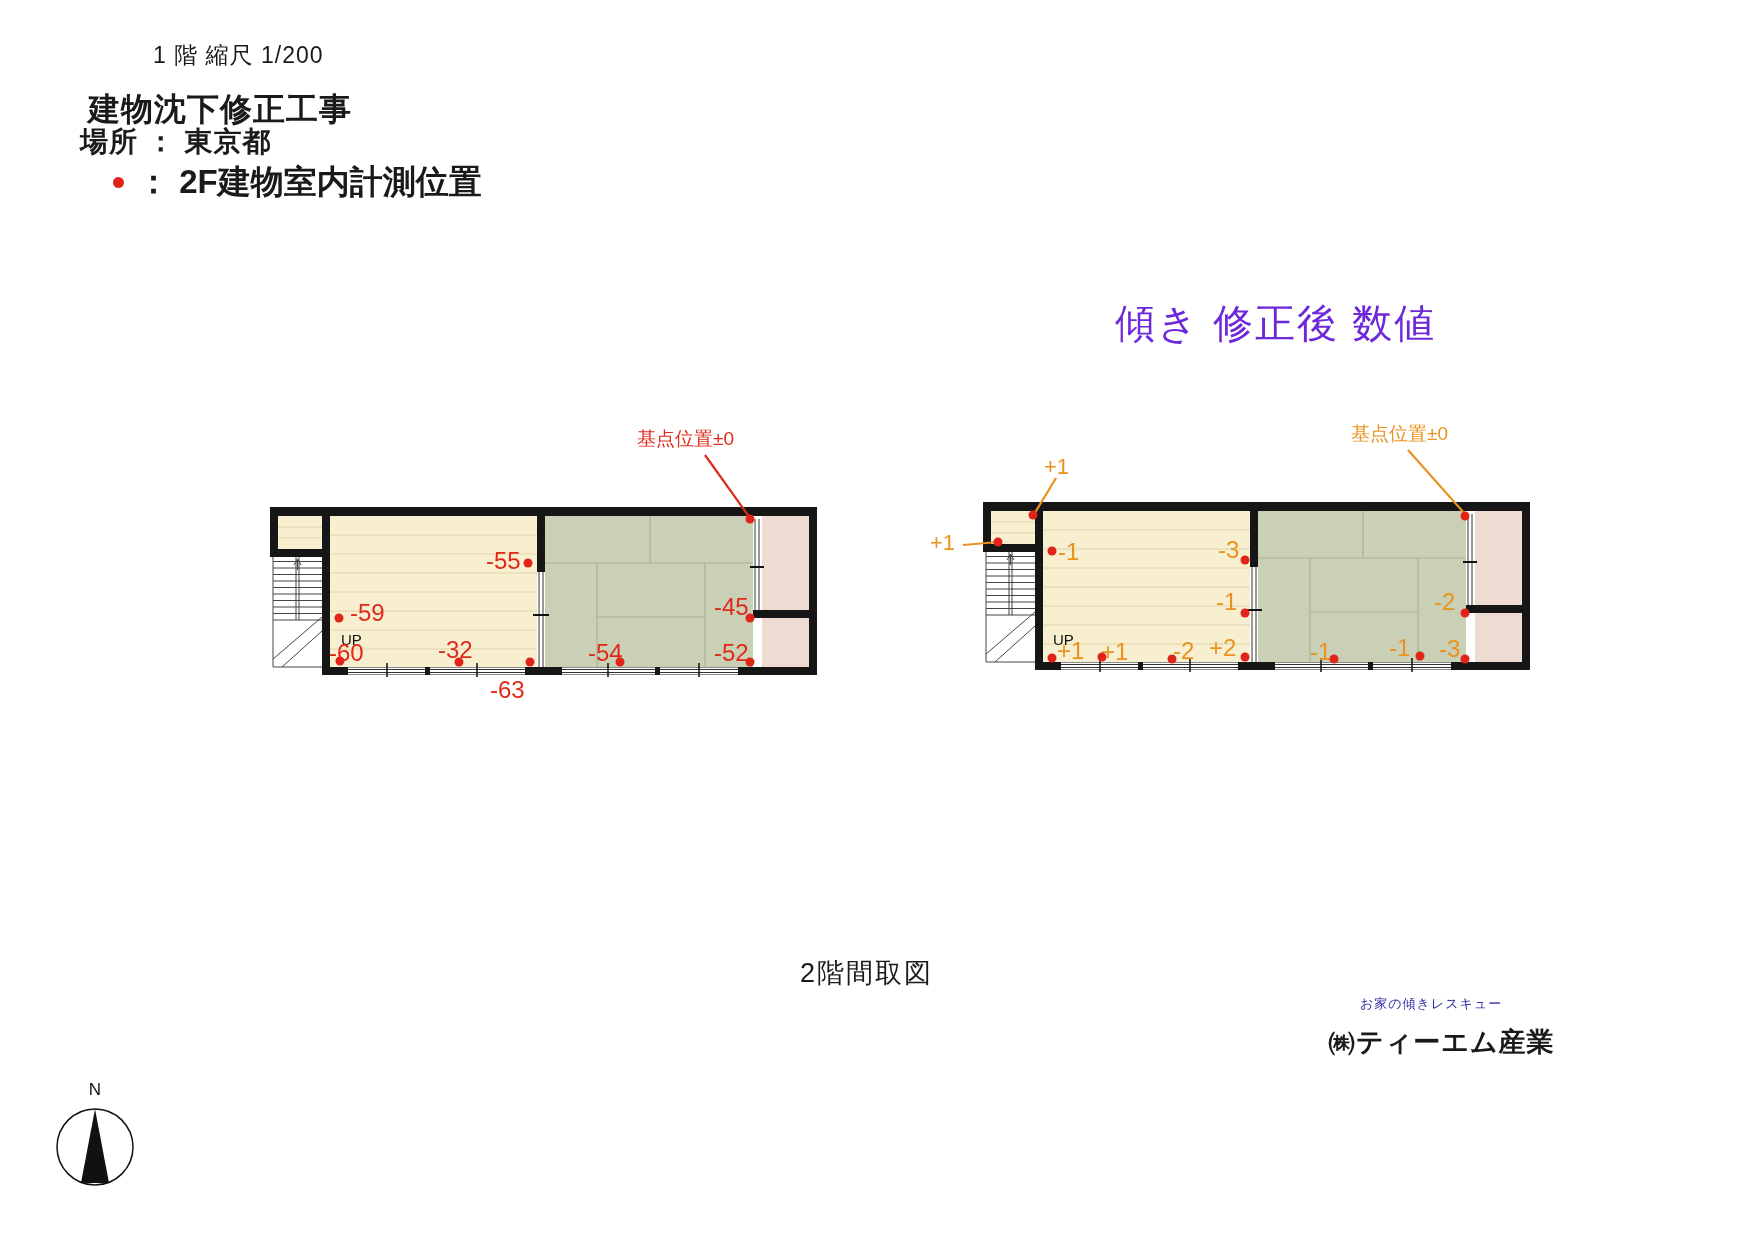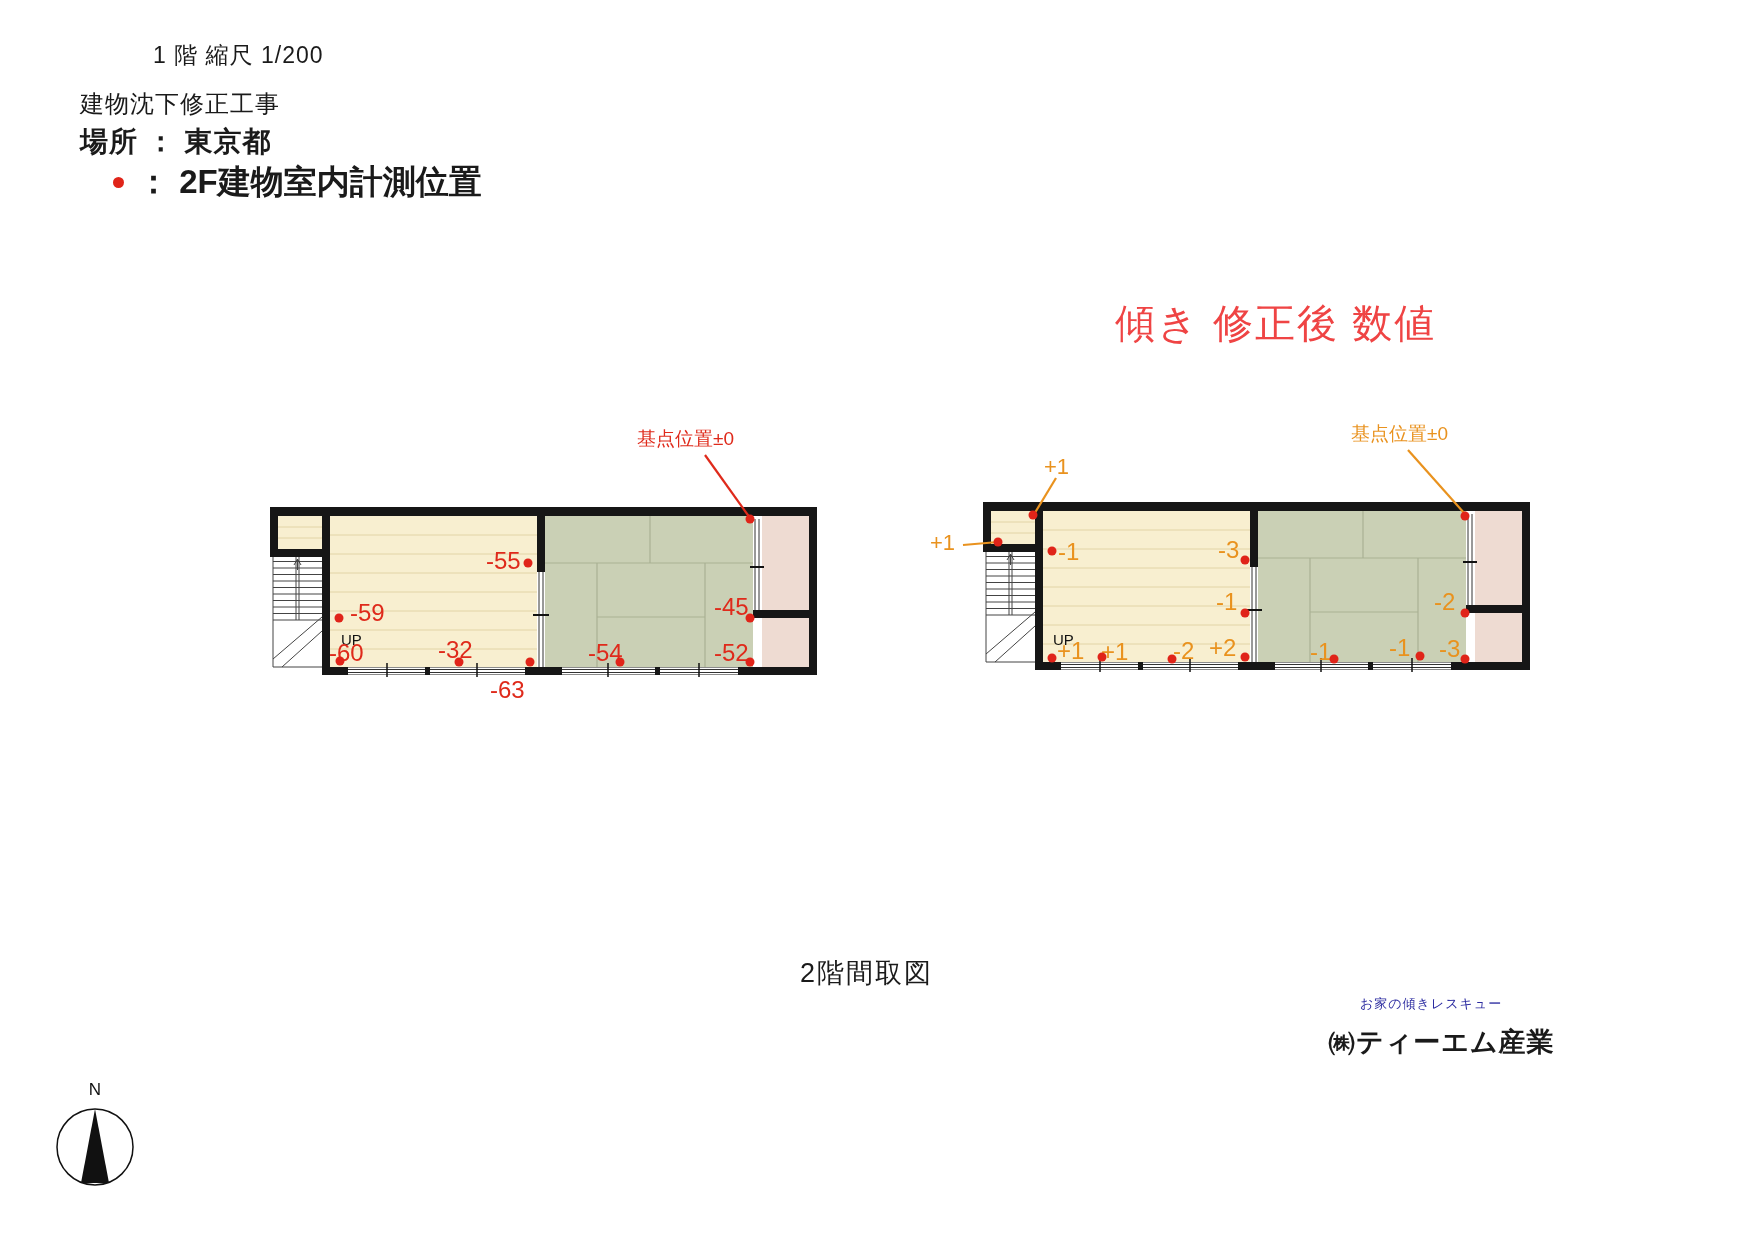--- a/index.html
+++ b/index.html
@@ -2,27 +2,27 @@
 <html><head>
 <meta charset="utf-8">
 <style>
   html,body{margin:0;padding:0;background:#fff;}
   .page{
     position:relative;width:1755px;height:1240px;background:#ffffff;
     font-family:"Liberation Sans",sans-serif;overflow:hidden;color:#1a1a1a;
   }
   .abs{position:absolute;}
   .hdr-scale{position:absolute;left:153px;top:40px;font-size:23px;letter-spacing:1px;}
-  .hdr-title{position:absolute;left:80px;top:88px;font-size:24px;font-weight:400;letter-spacing:1px;}
+  .hdr-title{position:absolute;left:88px;top:88px;font-size:32px;font-weight:700;letter-spacing:1px;}
   .hdr-loc{position:absolute;left:80px;top:123px;font-size:28px;font-weight:700;letter-spacing:1px;}
   .hdr-legend{position:absolute;left:137px;top:160px;font-size:33px;font-weight:700;}
   .legend-dot{position:absolute;left:113px;top:177px;width:11px;height:11px;border-radius:50%;background:#e02419;}
   .plan-title{position:absolute;font-size:40px;letter-spacing:2px;white-space:nowrap;}
   .plan-title.before{left:392px;top:300px;color:#df2a1b;}
-  .plan-title.after{left:1115px;top:296px;color:#ef4444;}
+  .plan-title.after{left:1115px;top:296px;color:#6d28d9;}
   .meas{position:absolute;font-size:24px;line-height:1;white-space:nowrap;}
   .meas.red{color:#df2a1b;}
   .meas.orange{color:#e9921e;}
   .datum{position:absolute;font-size:19px;line-height:1;white-space:nowrap;}
   .datum.red{color:#df2a1b;}
   .datum.orange{color:#e9921e;}
   .dot{position:absolute;width:9px;height:9px;border-radius:50%;background:#e02419;transform:translate(-50%,-50%);}
   .up{position:absolute;font-size:15px;color:#111;line-height:1;font-weight:400;}
   .cap{position:absolute;left:800px;top:955px;font-size:27px;font-weight:400;letter-spacing:2px;}
   .brand{position:absolute;left:1360px;top:995px;font-size:13px;color:#2b2ba0;letter-spacing:1px;}

